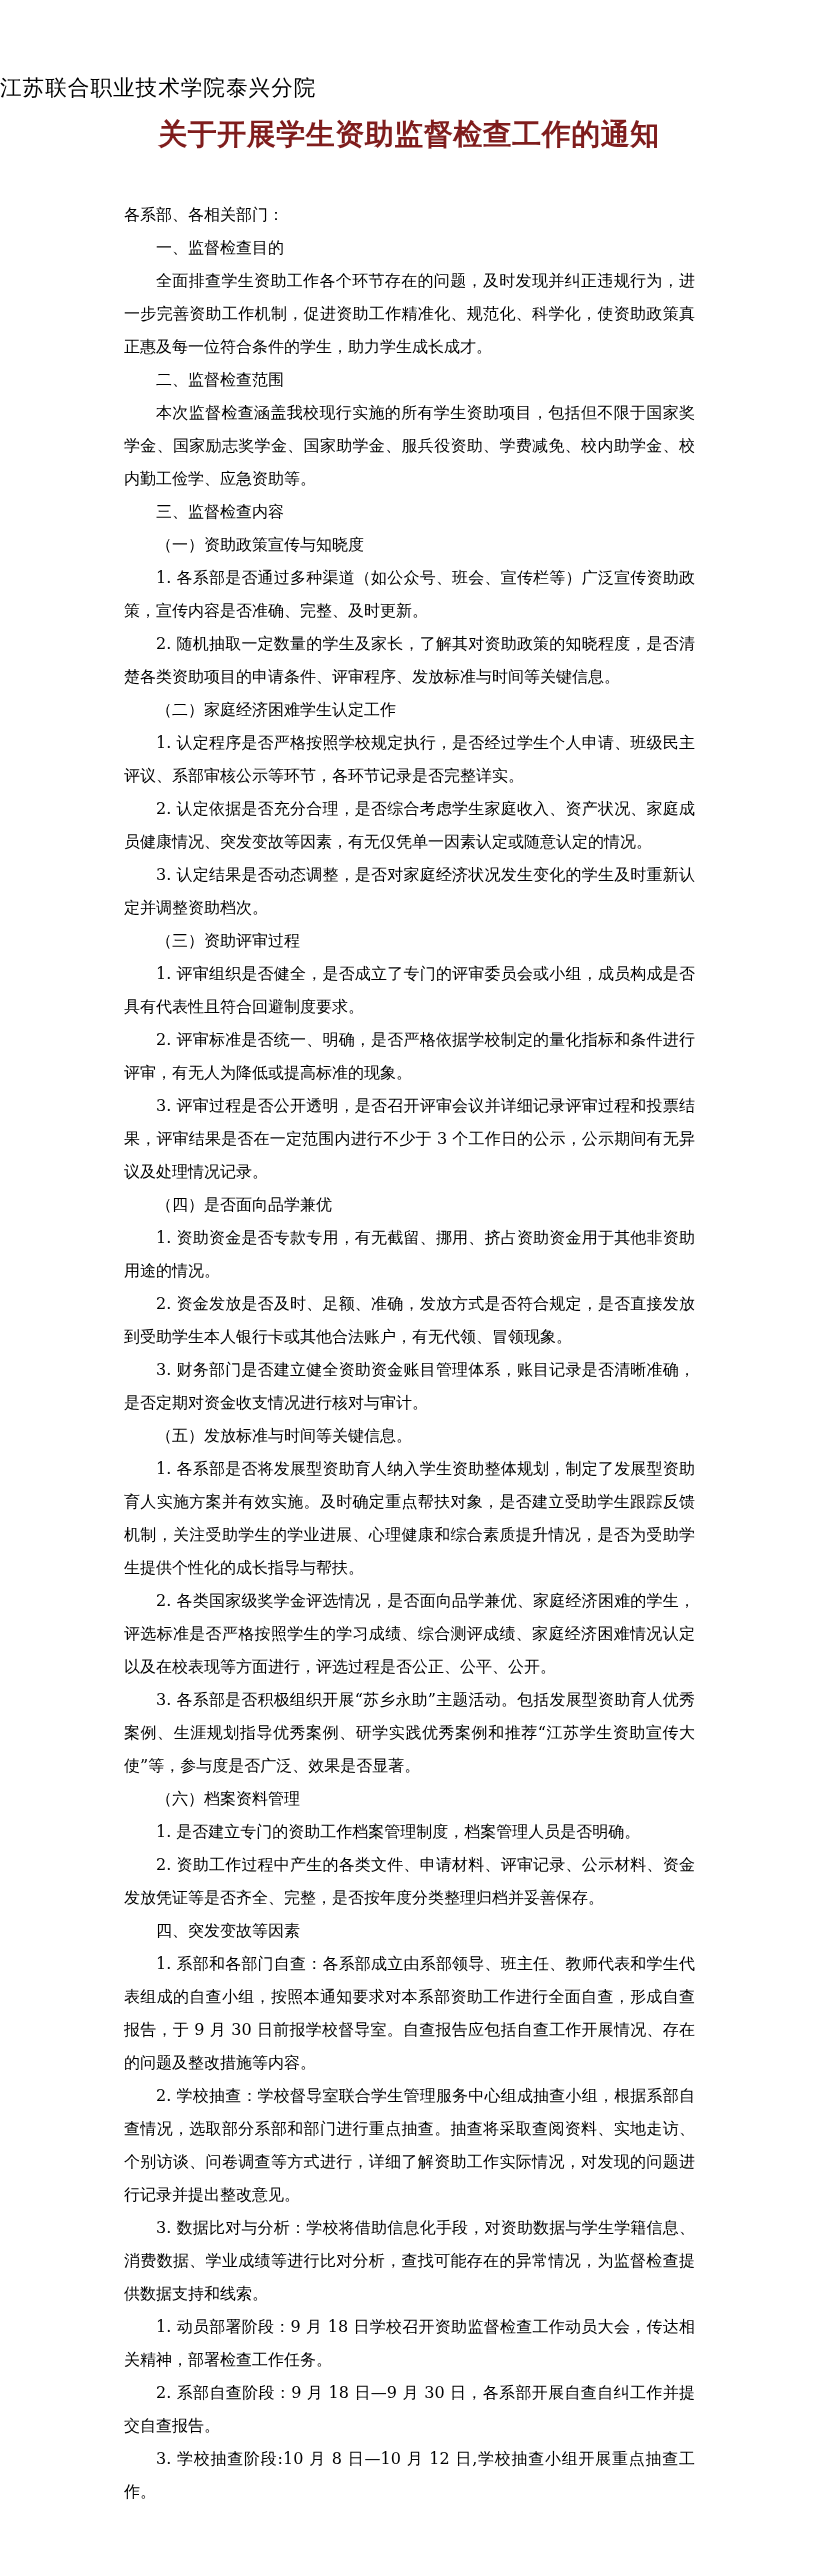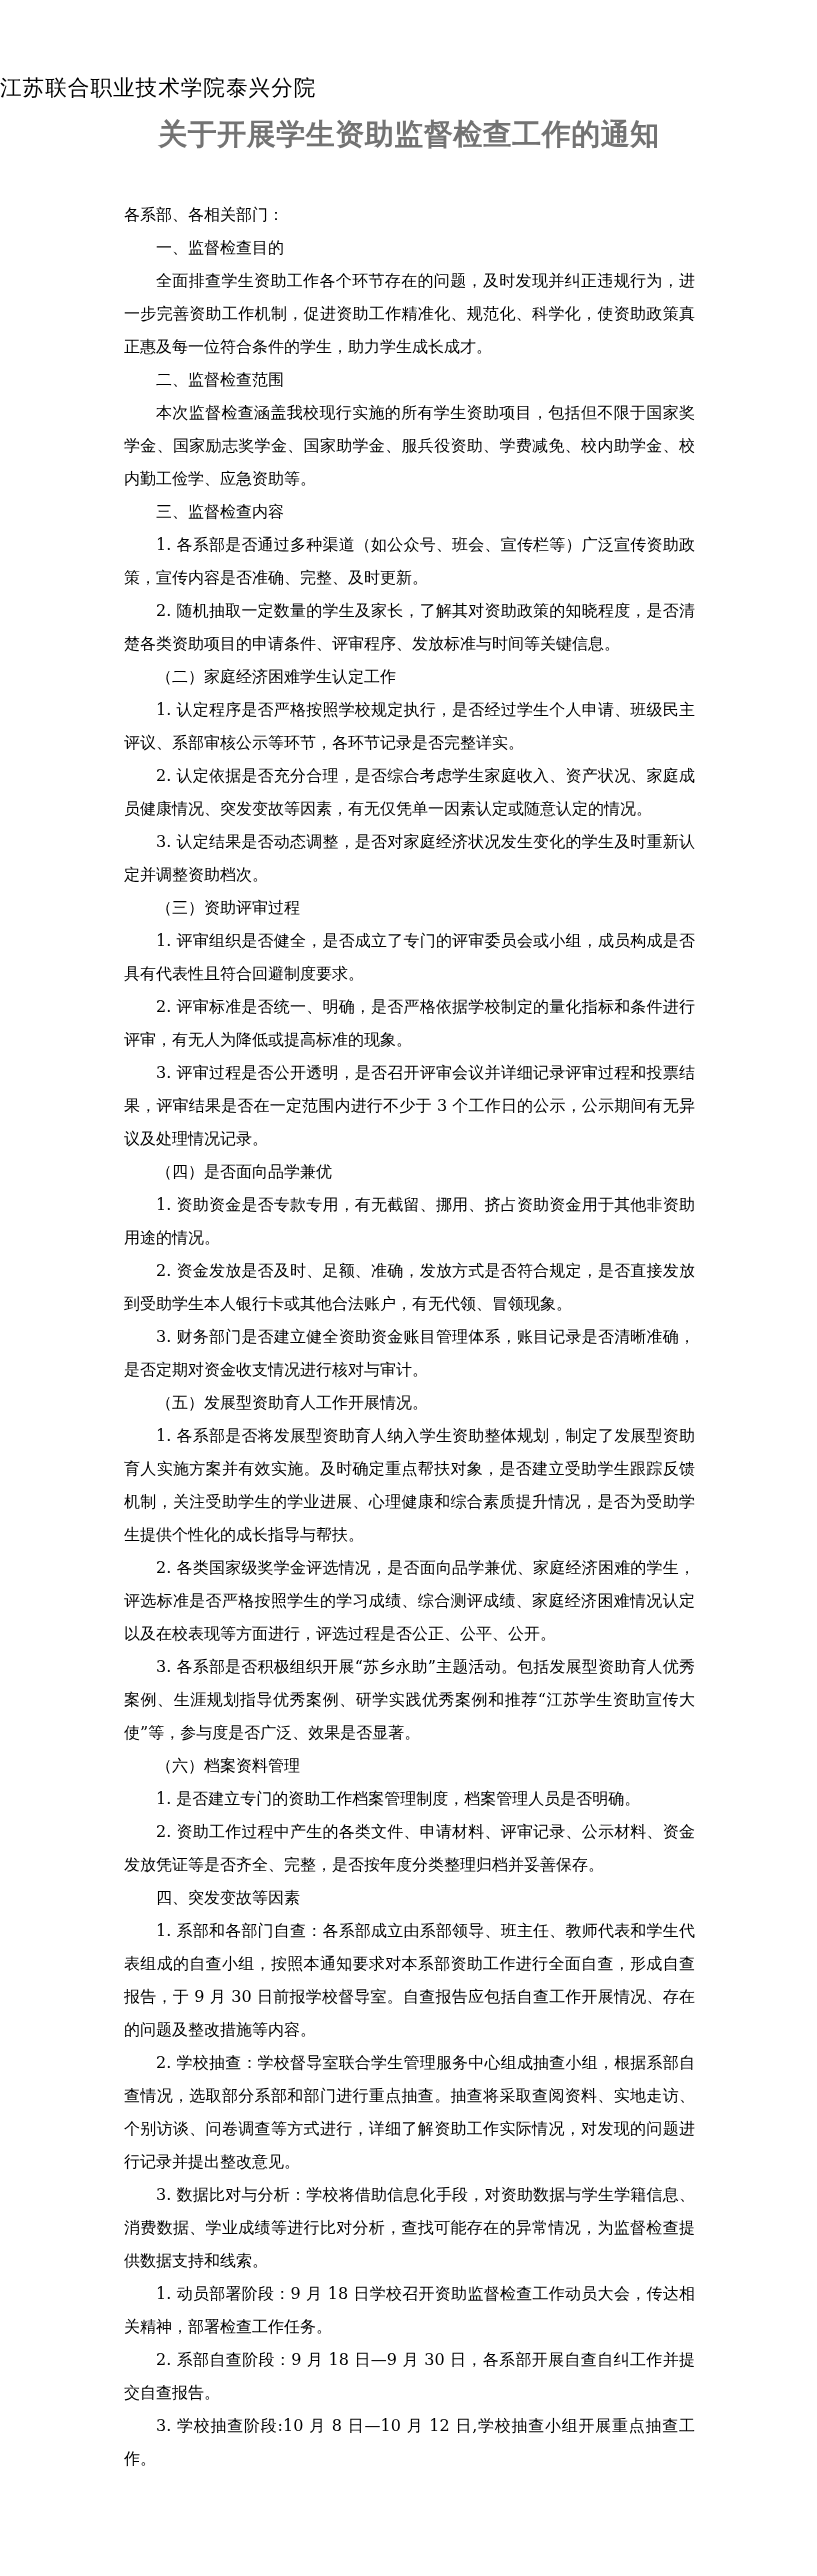--- a/index.html
+++ b/index.html
@@ -26,21 +26,21 @@
     color: #000000;
   }
   .doc-title {
     margin: 15.5px 0 0 0;
     text-align: center;
     font-size: 29px;
     line-height: 34px;
     font-weight: bold;
     letter-spacing: 0.5px;
     font-family: "Liberation Sans", sans-serif;
-    color: #737373;
+    color: #7f1d1d;
   }
   .doc-body {
     margin: 47px 123px 0 124px;
     font-size: 16px;
     line-height: 33px;
     text-align: justify;
     color: #000000;
   }
   .para {
     margin: 0;
@@ -58,35 +58,36 @@
 
   <h1 class="doc-title">关于开展学生资助监督检查工作的通知</h1>
 
   <div class="doc-body" id="doc-body">
       <p class="para">各系部、各相关部门：</p>
       <p class="para indent">一、监督检查目的</p>
       <p class="para indent">全面排查学生资助工作各个环节存在的问题，及时发现并纠正违规行为，进一步完善资助工作机制，促进资助工作精准化、规范化、科学化，使资助政策真正惠及每一位符合条件的学生，助力学生成长成才。</p>
       <p class="para indent">二、监督检查范围</p>
       <p class="para indent">本次监督检查涵盖我校现行实施的所有学生资助项目，包括但不限于国家奖学金、国家励志奖学金、国家助学金、服兵役资助、学费减免、校内助学金、校内勤工俭学、应急资助等。</p>
       <p class="para indent">三、监督检查内容</p>
+      <p class="para indent">（一）资助政策宣传与知晓度</p>
       <p class="para indent">1. 各系部是否通过多种渠道（如公众号、班会、宣传栏等）广泛宣传资助政策，宣传内容是否准确、完整、及时更新。</p>
       <p class="para indent">2. 随机抽取一定数量的学生及家长，了解其对资助政策的知晓程度，是否清楚各类资助项目的申请条件、评审程序、发放标准与时间等关键信息。</p>
       <p class="para indent">（二）家庭经济困难学生认定工作</p>
       <p class="para indent">1. 认定程序是否严格按照学校规定执行，是否经过学生个人申请、班级民主评议、系部审核公示等环节，各环节记录是否完整详实。</p>
       <p class="para indent">2. 认定依据是否充分合理，是否综合考虑学生家庭收入、资产状况、家庭成员健康情况、突发变故等因素，有无仅凭单一因素认定或随意认定的情况。</p>
       <p class="para indent">3. 认定结果是否动态调整，是否对家庭经济状况发生变化的学生及时重新认定并调整资助档次。</p>
       <p class="para indent">（三）资助评审过程</p>
       <p class="para indent">1. 评审组织是否健全，是否成立了专门的评审委员会或小组，成员构成是否具有代表性且符合回避制度要求。</p>
       <p class="para indent">2. 评审标准是否统一、明确，是否严格依据学校制定的量化指标和条件进行评审，有无人为降低或提高标准的现象。</p>
       <p class="para indent">3. 评审过程是否公开透明，是否召开评审会议并详细记录评审过程和投票结果，评审结果是否在一定范围内进行不少于 3 个工作日的公示，公示期间有无异议及处理情况记录。</p>
       <p class="para indent">（四）是否面向品学兼优</p>
       <p class="para indent">1. 资助资金是否专款专用，有无截留、挪用、挤占资助资金用于其他非资助用途的情况。</p>
       <p class="para indent">2. 资金发放是否及时、足额、准确，发放方式是否符合规定，是否直接发放到受助学生本人银行卡或其他合法账户，有无代领、冒领现象。</p>
       <p class="para indent">3. 财务部门是否建立健全资助资金账目管理体系，账目记录是否清晰准确，是否定期对资金收支情况进行核对与审计。</p>
-      <p class="para indent">（五）发展型资助育人工作开展情况。</p>
+      <p class="para indent">（五）发放标准与时间等关键信息。</p>
       <p class="para indent">1. 各系部是否将发展型资助育人纳入学生资助整体规划，制定了发展型资助育人实施方案并有效实施。及时确定重点帮扶对象，是否建立受助学生跟踪反馈机制，关注受助学生的学业进展、心理健康和综合素质提升情况，是否为受助学生提供个性化的成长指导与帮扶。</p>
       <p class="para indent">2. 各类国家级奖学金评选情况，是否面向品学兼优、家庭经济困难的学生，评选标准是否严格按照学生的学习成绩、综合测评成绩、家庭经济困难情况认定以及在校表现等方面进行，评选过程是否公正、公平、公开。</p>
       <p class="para indent">3. 各系部是否积极组织开展“苏乡永助”主题活动。包括发展型资助育人优秀案例、生涯规划指导优秀案例、研学实践优秀案例和推荐“江苏学生资助宣传大使”等，参与度是否广泛、效果是否显著。</p>
       <p class="para indent">（六）档案资料管理</p>
       <p class="para indent">1. 是否建立专门的资助工作档案管理制度，档案管理人员是否明确。</p>
       <p class="para indent">2. 资助工作过程中产生的各类文件、申请材料、评审记录、公示材料、资金发放凭证等是否齐全、完整，是否按年度分类整理归档并妥善保存。</p>
       <p class="para indent">四、突发变故等因素</p>
       <p class="para indent">1. 系部和各部门自查：各系部成立由系部领导、班主任、教师代表和学生代表组成的自查小组，按照本通知要求对本系部资助工作进行全面自查，形成自查报告，于 9 月 30 日前报学校督导室。自查报告应包括自查工作开展情况、存在的问题及整改措施等内容。</p>
       <p class="para indent">2. 学校抽查：学校督导室联合学生管理服务中心组成抽查小组，根据系部自查情况，选取部分系部和部门进行重点抽查。抽查将采取查阅资料、实地走访、个别访谈、问卷调查等方式进行，详细了解资助工作实际情况，对发现的问题进行记录并提出整改意见。</p>
       <p class="para indent">3. 数据比对与分析：学校将借助信息化手段，对资助数据与学生学籍信息、消费数据、学业成绩等进行比对分析，查找可能存在的异常情况，为监督检查提供数据支持和线索。</p>

